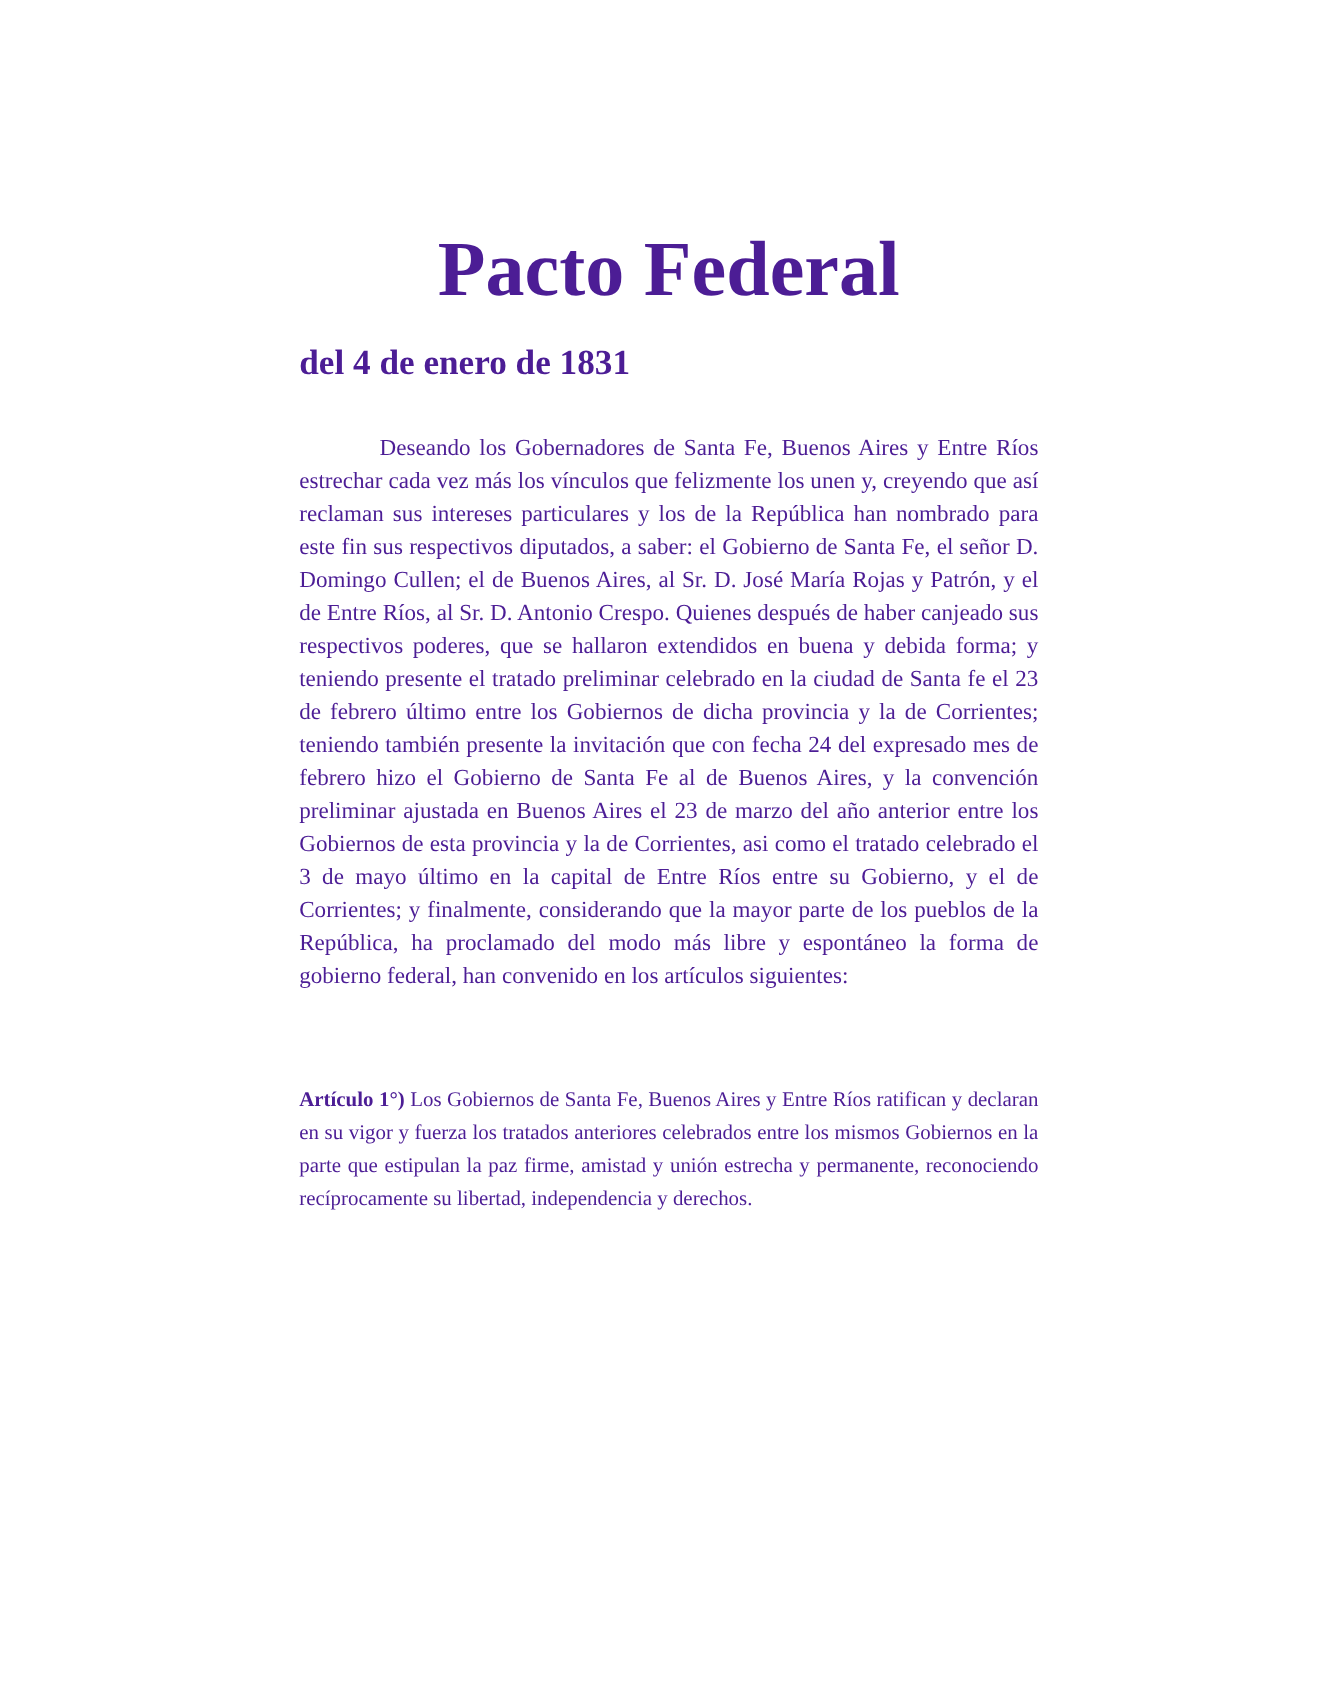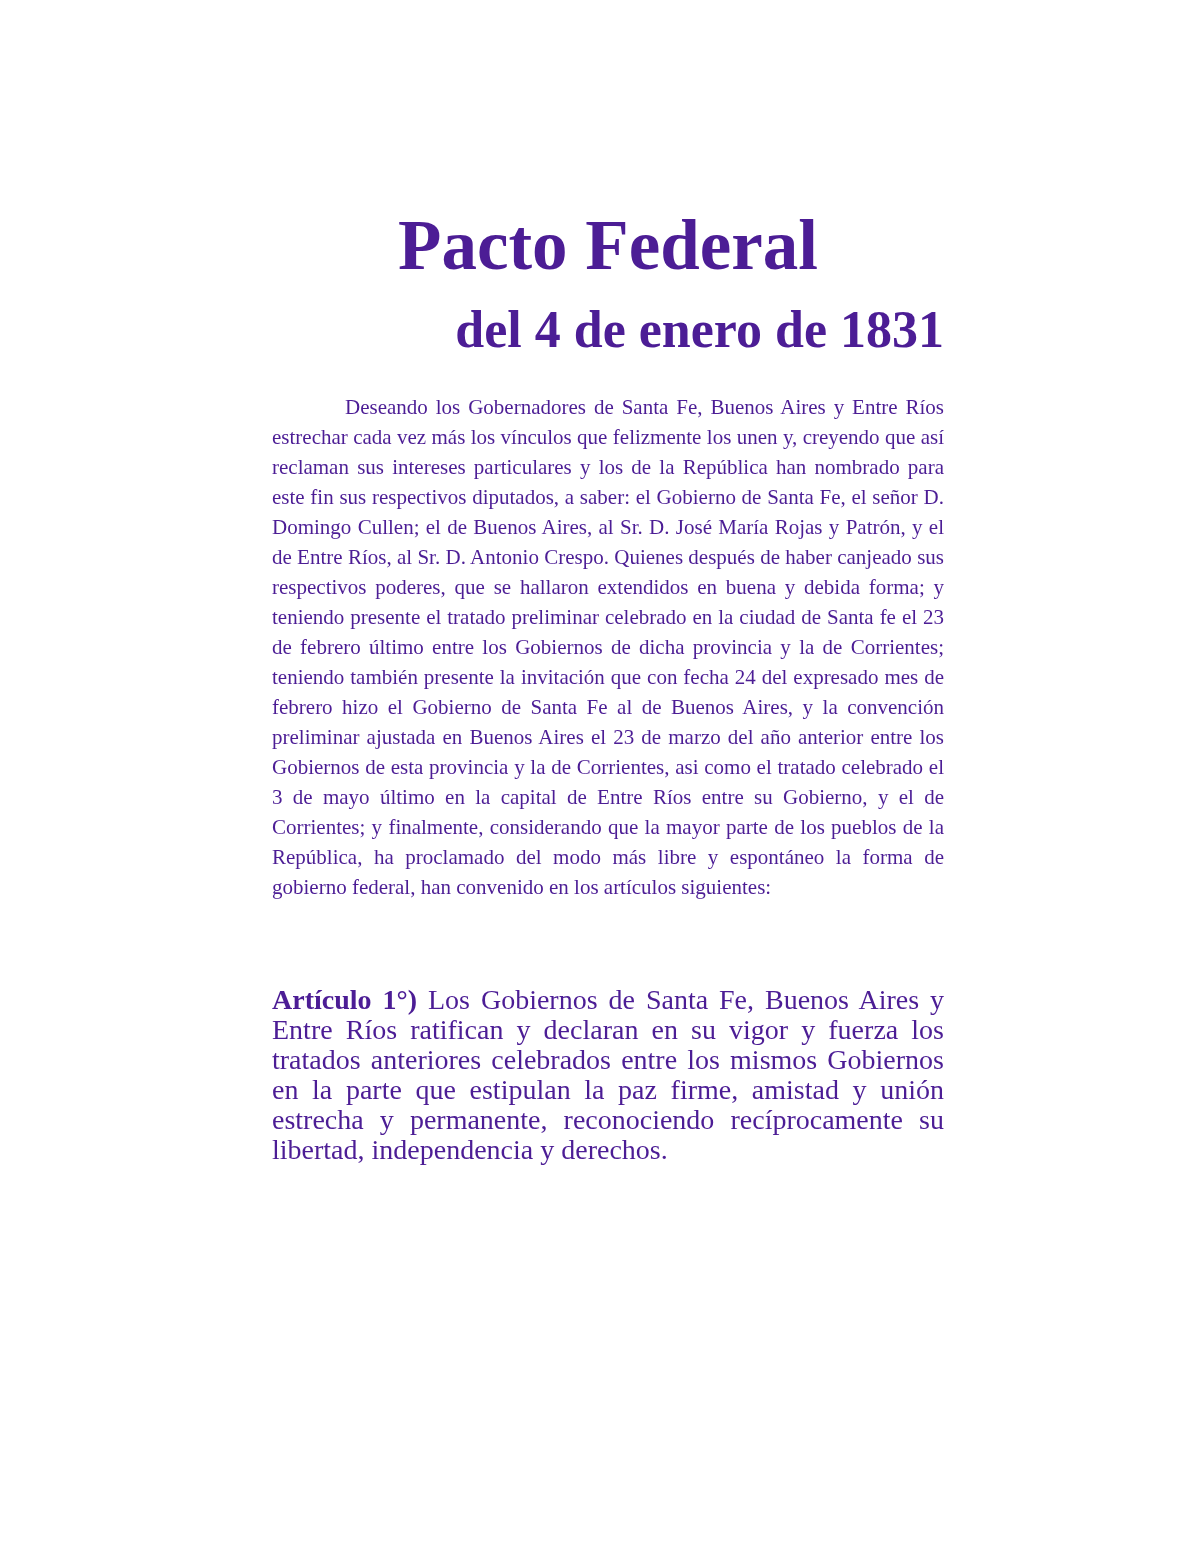--- a/index.html
+++ b/index.html
@@ -25,35 +25,35 @@
   .doc-title {
     margin: 0;
     font-size: 71px;
     line-height: 83px;
     font-weight: bold;
     text-align: center;
     letter-spacing: 0;
   }
   .doc-subtitle {
     margin: 15px 0 0 0;
-    font-size: 52px;
+    font-size: 32px;
     line-height: 55px;
     font-weight: bold;
-    text-align: right;
+    text-align: left;
   }
   .preamble {
     margin: 35px 0 0 0;
     font-size: 21px;
     line-height: 30px;
     text-align: justify;
     text-indent: 73px;
   }
   .article {
     margin: 83px 0 0 0;
-    font-size: 28px;
+    font-size: 19px;
     line-height: 30px;
     text-align: justify;
   }
   .article-label {
     font-weight: bold;
   }
 </style>
 </head>
 <body>
 

